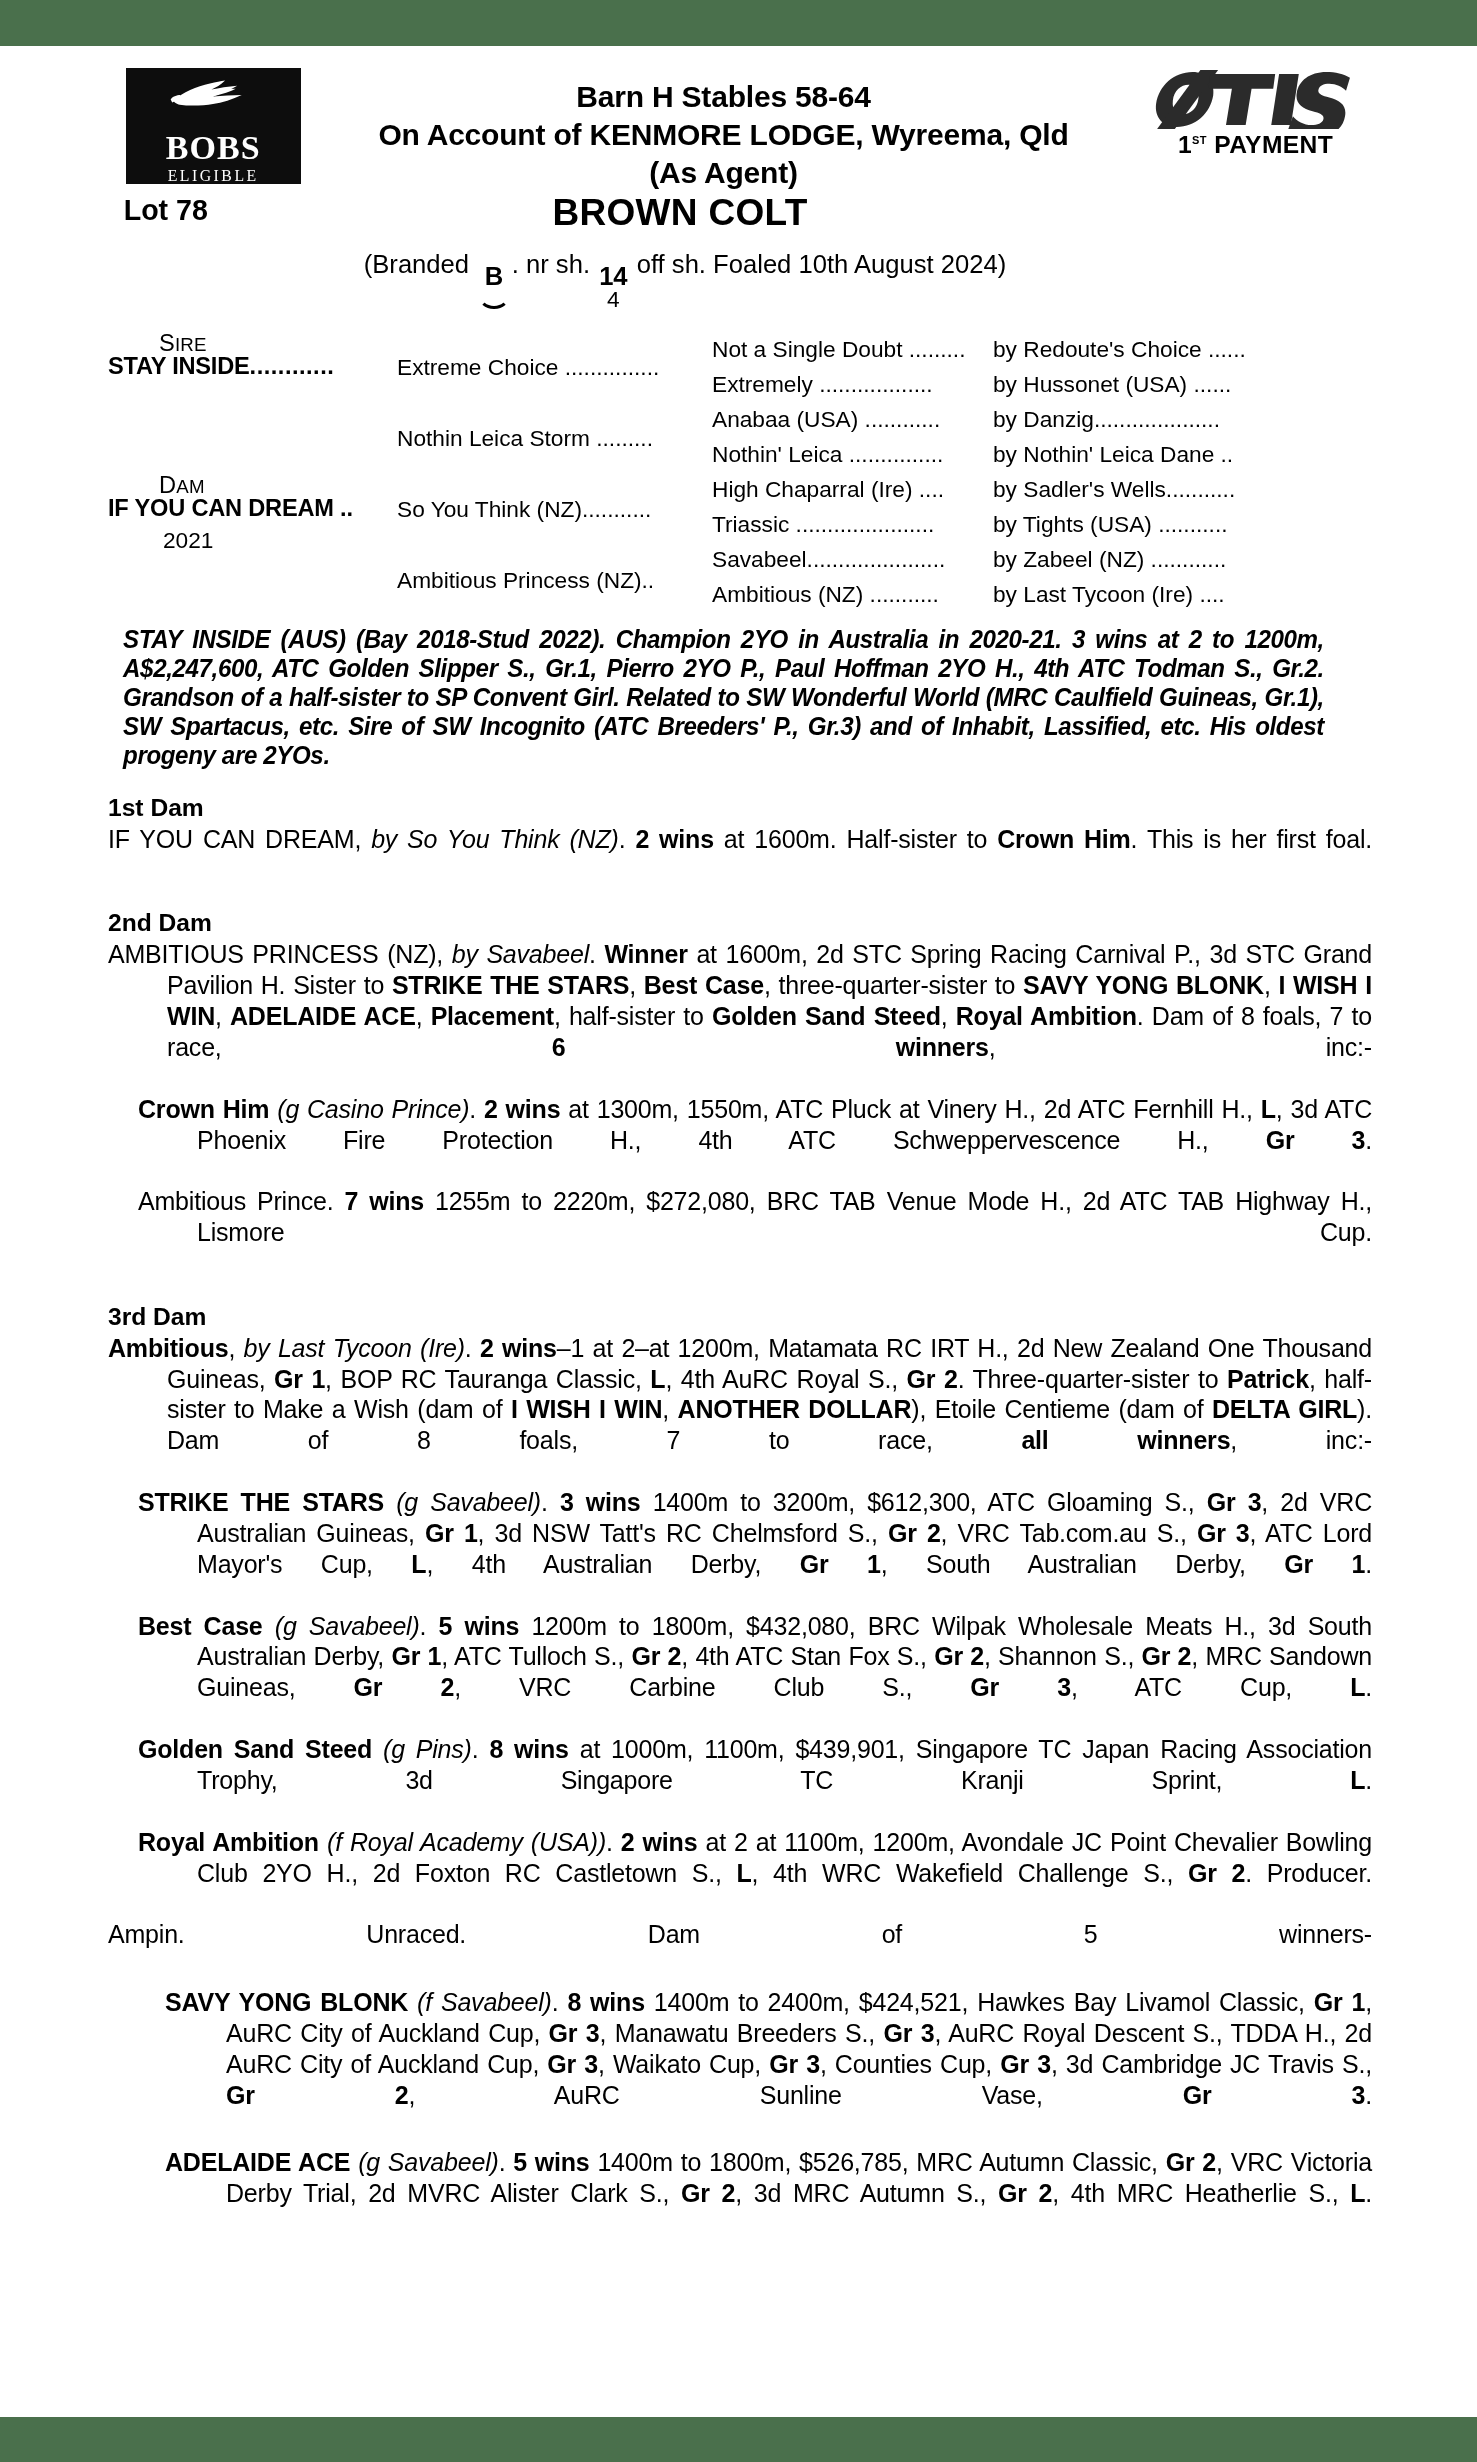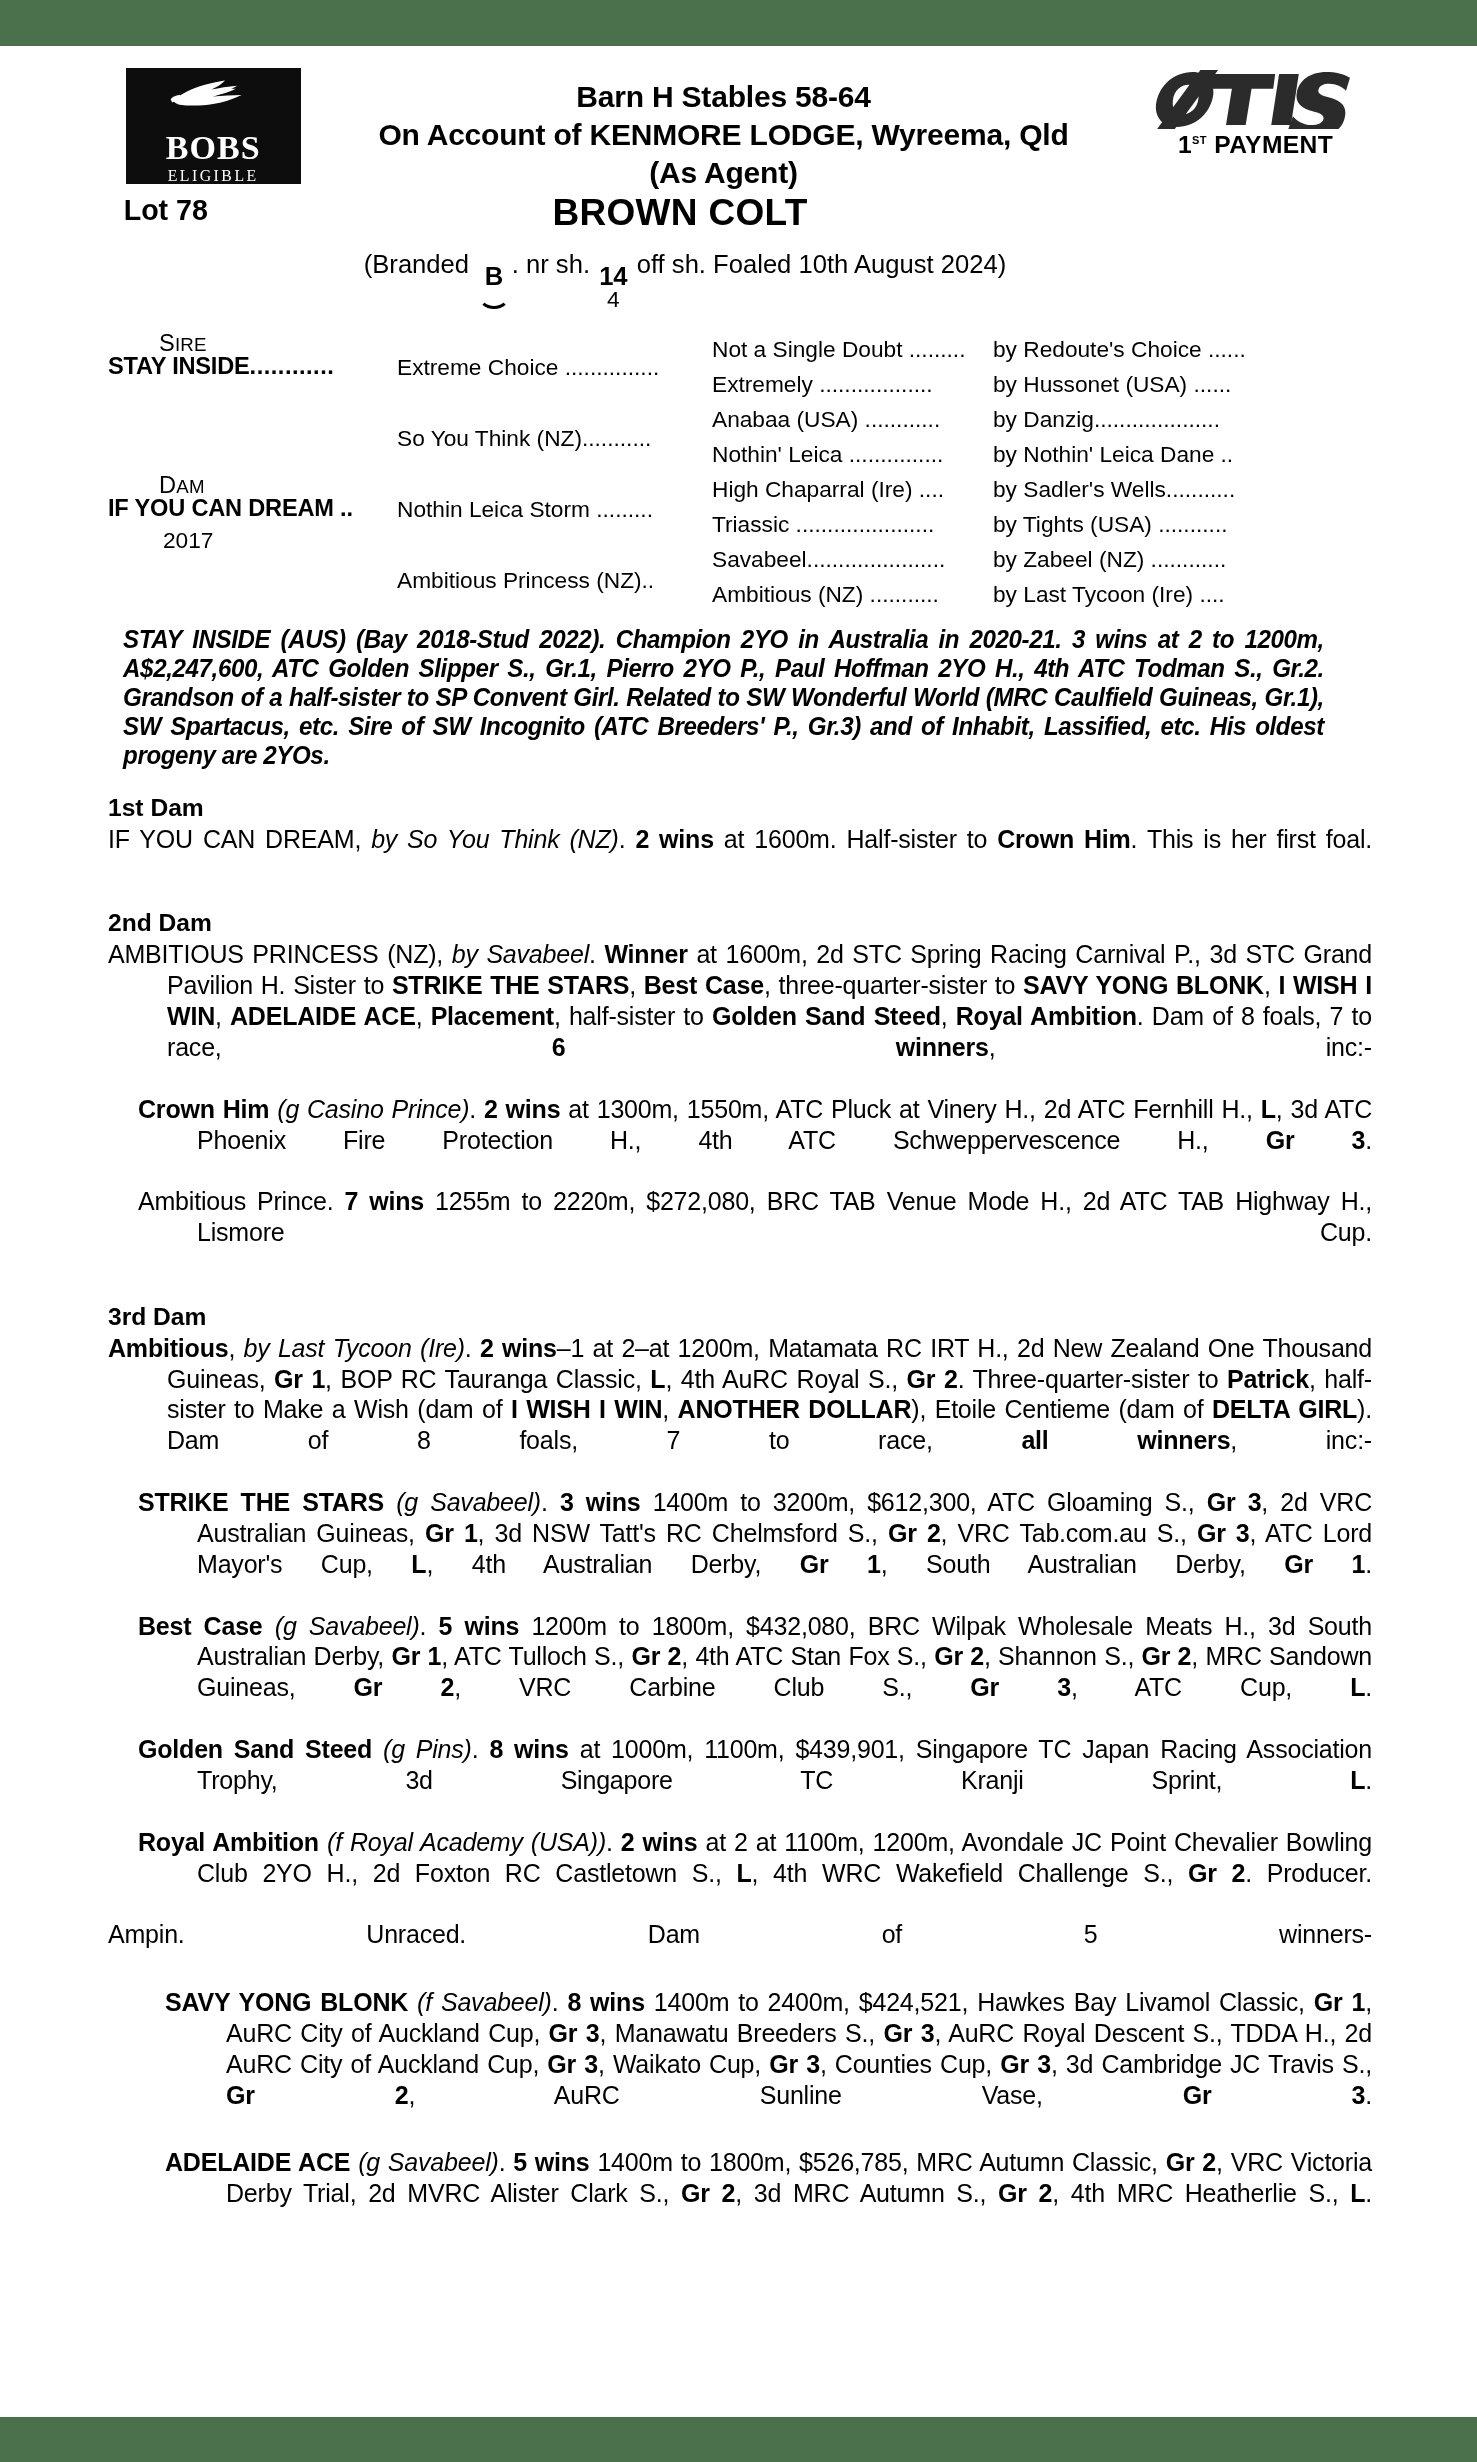--- a/index.html
+++ b/index.html
@@ -323,28 +323,28 @@
     <div class="ped">
 
       <div class="ped-col1">
         <div class="ped-blk">
           <div class="ped-role"><span class="sc">S</span>IRE</div>
           <div class="ped-name"><span>STAY INSIDE</span><span class="dots">............</span></div>
         </div>
         <div class="ped-blk">
           <div class="ped-role"><span class="sc">D</span>AM</div>
           <div class="ped-name">IF YOU CAN DREAM ..</div>
-          <div class="ped-year">2017</div>
+          <div class="ped-year">2021</div>
         </div>
       </div>
 
       <div class="ped-col2">
         <div class="ped-cell">Extreme Choice ...............</div>
+        <div class="ped-cell">Nothin Leica Storm .........</div>
         <div class="ped-cell">So You Think (NZ)...........</div>
-        <div class="ped-cell">Nothin Leica Storm .........</div>
         <div class="ped-cell">Ambitious Princess (NZ)..</div>
       </div>
 
       <div class="ped-col3">
         <div class="ped-cell" style="height:35px">Not a Single Doubt .........</div>
         <div class="ped-cell" style="height:35px">Extremely ..................</div>
         <div class="ped-cell" style="height:35px">Anabaa (USA) ............</div>
         <div class="ped-cell" style="height:35px">Nothin' Leica ...............</div>
         <div class="ped-cell" style="height:35px">High Chaparral (Ire) ....</div>
         <div class="ped-cell" style="height:35px">Triassic ......................</div>

